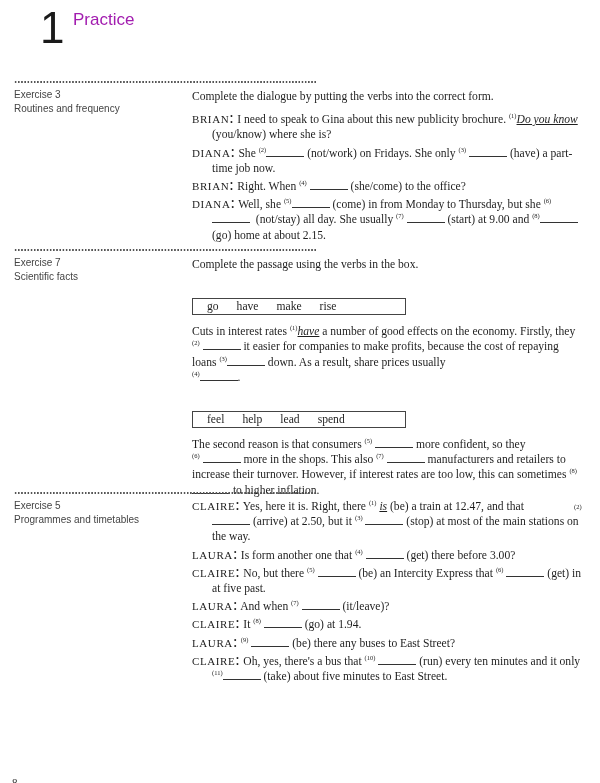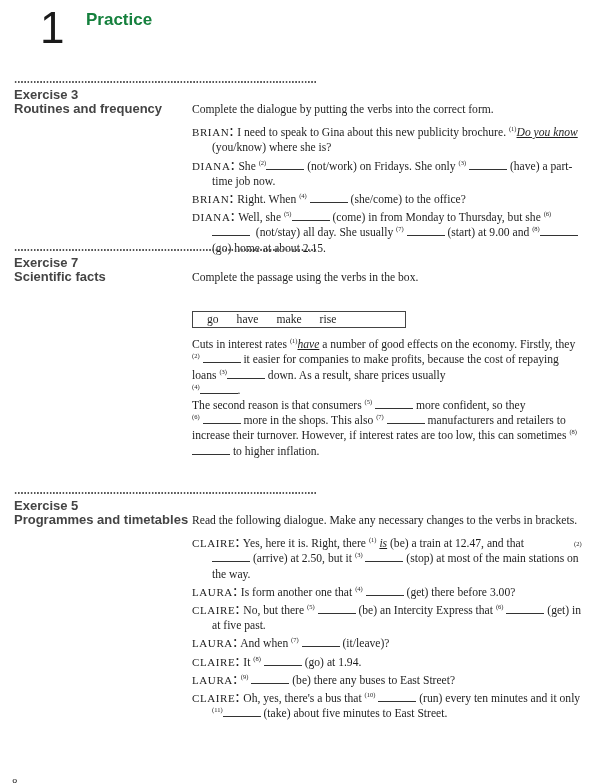--- a/index.html
+++ b/index.html
@@ -1,26 +1,26 @@
 <!DOCTYPE html>
 <html><head>
   <meta charset="utf-8">
   <style>
     html, body { margin: 0; padding: 0; background: #ffffff; }
     body { width: 600px; height: 783px; position: relative; overflow: hidden; color: #1e1e1e; }
     .unit-num { position: absolute; left: 40px; top: 6px; font-family: "Liberation Sans", sans-serif; font-size: 44px; font-weight: 400; color: #1a1a1a; line-height: 1; }
     .unit-num::before { content: ""; position: absolute; left: -6px; top: 4px; width: 18px; height: 30px; background: #ece6d8; z-index: -1; }
-    .unit-title { position: absolute; left: 86px; top: 10px; font-family: "Liberation Sans", sans-serif; font-size: 17px; color: #15803d; font-weight: bold; }
+    .unit-title { position: absolute; left: 73px; top: 10px; font-family: "Liberation Sans", sans-serif; font-size: 17px; color: #a21caf; }
     .section { position: absolute; left: 0; width: 600px; }
     .dots { position: absolute; left: 14px; top: 0; width: 302px; height: 2px;
       background-image: radial-gradient(circle, #555 0.8px, transparent 1px);
       background-size: 3.2px 2px; background-repeat: repeat-x; }
-    .ex-label { position: absolute; left: 14px; font-family: "Liberation Sans", sans-serif; font-size: 13px; color: #444; line-height: 17px; font-weight: bold; }
+    .ex-label { position: absolute; left: 14px; font-family: "Liberation Sans", sans-serif; font-size: 10px; color: #444; line-height: 17px; }
     .content { position: absolute; left: 192px; width: 392px; font-family: "Liberation Serif", serif; font-size: 11.6px; line-height: 15.2px; color: #1e1e1e; }
-    .instr { margin: 16px 0 6px 0; }
+    .instr { margin: 3px 0 6px 0; }
     .line { margin: 0 0 1px 0; padding-left: 20px; text-indent: -20px; }
     .sp { font-variant: small-caps; letter-spacing: 0.6px; font-size: 16px; }
     sup { font-size: 6.5px; vertical-align: 5px; line-height: 0; }
     .blank { display: inline-block; width: 38px; border-bottom: 1px solid #333; height: 9px; vertical-align: baseline; }
     .ans { font-style: italic; text-decoration: underline; }
     .wordbox { border: 1px solid #444; width: 214px; height: 17px; margin: 26px 0 9px 0; padding-left: 14px; box-sizing: border-box; line-height: 15px; }
     .wordbox span { margin-right: 18px; }
     .para { margin: 0; }
     .margin-note { position: absolute; right: -10px; font-size: 6.5px; }
     .page-num { position: absolute; left: 12px; top: 776px; font-family: "Liberation Serif", serif; font-size: 11px; color: #333; }
@@ -61,32 +61,34 @@
   <div class="ex-label" style="top:5px;">Exercise  7</div>
   <div class="ex-label" style="top:19px;">Scientific facts</div>
   <div class="content" style="top:5px;">
     <p class="instr">Complete the passage using the verbs in the box.</p>
     <div class="wordbox">
       <span>go</span><span>have</span><span>make</span><span>rise</span>
     </div>
     <p class="para">
       <span>Cuts in interest rates </span><sup>(1)</sup><span class="ans">have</span><span> a number of good effects on the economy. Firstly, they </span><sup>(2)</sup> <span class="blank"></span><span> it easier for companies to make profits, because the cost of repaying loans </span><sup>(3)</sup><span class="blank"></span><span> down. As a result, share prices usually </span><br><sup>(4)</sup><span class="blank"></span><span>.</span>
     </p>
+    <div class="wordbox">
+      <span>feel</span><span>help</span><span>lead</span><span>spend</span>
+    </div>
     <p class="para">
       <span>The second reason is that consumers </span><sup>(5)</sup> <span class="blank"></span><span> more confident, so they </span><br><sup>(6)</sup> <span class="blank"></span><span> more in the shops. This also </span><sup>(7)</sup> <span class="blank"></span><span> manufacturers and retailers to increase their turnover.  However, if interest rates are too low, this can sometimes </span><sup>(8)</sup><span class="blank"></span><span> to higher inflation.</span>
     </p>
   </div>
 </div>
 
 <div class="section" style="top:492px;">
   <div class="dots"></div>
   <div class="ex-label" style="top:5px;">Exercise 5</div>
   <div class="ex-label" style="top:19px;">Programmes and timetables</div>
   <div class="content" style="top:5px;">
-    <p class="instr">Read the following dialogue. Make any necessary changes to the verbs in brackets.</p>
     <p class="line" style="position:relative;">
       <span class="sp">claire:</span>
       <span>Yes, here it is. Right, there </span><sup>(1)</sup> <span class="ans">is</span><span> (be) a train at 12.47, and that </span><span class="margin-note" style="top:2px;">(2)</span><br><span class="blank"></span><span> (arrive) at 2.50, but it </span><sup>(3)</sup> <span class="blank"></span><span> (stop) at most of the main stations on the way.</span>
     </p>
     <p class="line">
       <span class="sp">laura:</span>
       <span>Is form another one that </span><sup>(4)</sup> <span class="blank"></span><span> (get) there before 3.00?</span>
     </p>
     <p class="line">
       <span class="sp">claire:</span>

